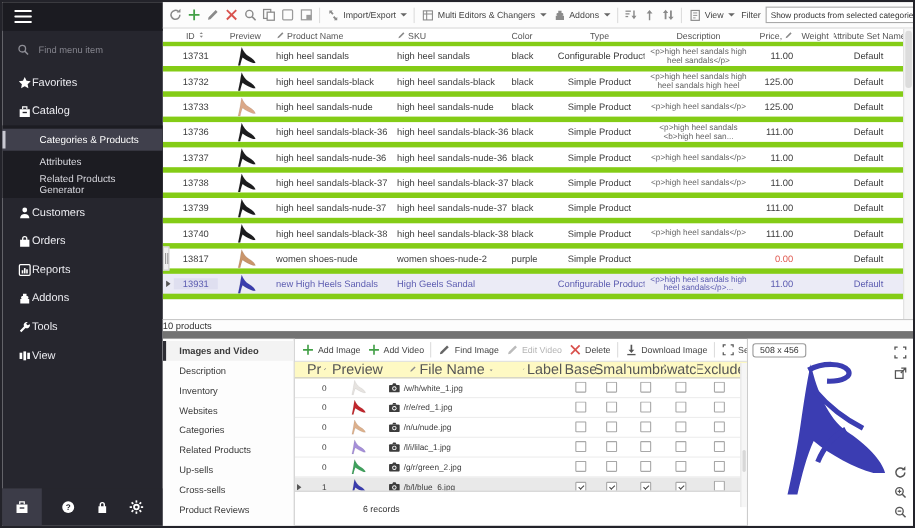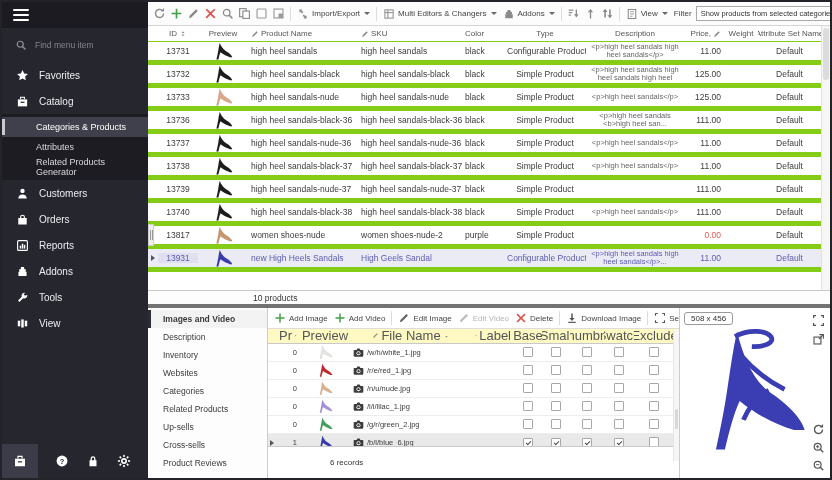--- a/index.html
+++ b/index.html
@@ -8,21 +8,21 @@
        font-family:"Liberation Sans","DejaVu Sans",sans-serif;overflow:hidden;position:relative}
   
   .sidebar{width:146px;background:#26262e;color:#e7e7ec;display:flex;flex-direction:column;flex-shrink:0}
   .burger-bar{height:26px;background:#1b1b21;display:flex;align-items:center;padding-left:11px;flex-shrink:0}
   .burger{width:16px;display:flex;flex-direction:column;gap:3px;cursor:pointer}
   .burger span{height:2px;background:#fff;border-radius:1px}
   .search-row{height:34px;display:flex;align-items:center;gap:8px;padding:0 13px;flex-shrink:0}
   .search-row .ph{color:#84848d;font-size:8.5px}
   .search-row svg{width:12px;height:12px}
   .menu{flex:1;overflow:hidden}
-  .mi{height:26px;display:flex;align-items:center;gap:10px;padding-left:14px;font-size:10px;color:#ececf1;cursor:pointer}
+  .mi{height:26px;display:flex;align-items:center;padding-left:14px;font-size:10px;color:#ececf1;cursor:pointer}
   .mi svg{width:13px;height:13px;flex-shrink:0}
   .sub-block{background:#1c1c22;padding:3px 0}
   .mi.sub{height:20px;padding-left:34px;font-size:9px;color:#d9d9df}
   .mi.sub.selected{background:#40404c;color:#fff;position:relative}
   .mi.sub.selected::before{content:"";position:absolute;left:0;top:2px;bottom:2px;width:3px;background:#c9c9d2}
   .side-footer{height:34px;background:#26262e;display:flex;align-items:center;flex-shrink:0}
   .sf-tile{width:36px;height:34px;background:#3c3c48;display:flex;align-items:center;justify-content:center;cursor:pointer}
   .sf-icons{flex:1;display:flex;justify-content:space-around;align-items:center;padding:0 8px}
   .sf-icons svg,.sf-tile svg{width:14px;height:14px;cursor:pointer}
   
@@ -31,21 +31,21 @@
            gap:2px;padding:0 4px;font-size:8px;color:#444;flex-shrink:0;overflow:hidden;white-space:nowrap}
   .tico{width:13px;height:13px;flex-shrink:0;cursor:pointer;margin:0 1px}
   .tbtn{display:flex;align-items:center;gap:3px;padding:2px 2px;cursor:pointer;flex-shrink:0}
   .tbtn svg{width:12px;height:12px}
   .sep{width:1px;height:14px;background:#ddd;margin:0 2px;flex-shrink:0}
   .crt{width:0;height:0;border-left:3px solid transparent;border-right:3px solid transparent;border-top:3.5px solid #666;margin-left:1px}
   .fsel{display:flex;align-items:center;justify-content:space-between;width:150px;height:15px;border:1px solid #a9a9a9;
         background:#fff;padding:0 4px;font-size:7.5px;color:#333;cursor:pointer;flex-shrink:0}
   
   .pgrid{height:264px;position:relative;overflow:hidden;flex-shrink:0}
-  .phead{display:flex;align-items:center;height:16px;border-bottom:1px solid #84cc16;font-size:8px;color:#555;background:#fff;padding-right:9px}
+  .phead{display:flex;align-items:center;height:16px;border-bottom:4px solid #84cc16;font-size:8px;color:#555;background:#fff;padding-right:9px}
   .phead .c{display:flex;align-items:center;justify-content:center;gap:2px;cursor:pointer}
   .phead svg{width:8px;height:8px}
   .c{padding:0 3px;overflow:hidden;white-space:nowrap;flex-shrink:0}
   .cm{width:10px;display:flex;align-items:center;justify-content:center}
   .cid{width:40px;text-align:center}
   .cprev{width:50px;display:flex;align-items:center;justify-content:center}
   .cname{width:110px}.csku{width:104px}.ccolor{width:42px}
   .ctype{width:82px;text-align:center}
   .cdesc{width:98px}
   .cprice{width:40px;text-align:right}
@@ -56,22 +56,22 @@
   .prow.selected{background:#ebebf6;color:#5c5cb0}
   .prow.selected .cid{background:#dfdff0}
   .prow.selected .cdesc{color:#5c5cb0}
   .price-red{color:#e05b52 !important}
   .mkr{width:0;height:0;border-left:4px solid #555;border-top:3.5px solid transparent;border-bottom:3.5px solid transparent}
   .vscroll{position:absolute;right:0;top:0;bottom:0;width:9px;background:#f6f6f6;border-left:1px solid #e2e2e2}
   .vscroll .thumb{position:absolute;left:1px;right:1px;top:2px;height:52px;background:#dcdcdc;border-radius:3px}
   .splitter{position:absolute;left:0;top:198px;width:6px;height:22px;background:#f0f0f0;border:1px solid #cfcfcf;
             display:flex;align-items:center;justify-content:center;gap:1px;cursor:col-resize}
   .splitter i{width:1px;height:10px;background:#999}
-  .pstatus{height:18px;border-top:1px solid #c9c9c9;border-bottom:4px solid #737373;background:#fdfdfd;
-           display:flex;align-items:center;padding-left:105px;font-size:8.5px;color:#333;flex-shrink:0}
+  .pstatus{height:18px;border-top:1px solid #c9c9c9;border-bottom:7px solid #737373;background:#fdfdfd;
+           display:flex;align-items:center;font-size:8.5px;color:#333;flex-shrink:0}
   
   .bottom{height:170px;display:flex;min-height:0}
   .tabs{width:120px;border-right:1px solid #ccc;background:#fdfdfd;padding-top:2px;flex-shrink:0}
   .tab{height:18px;display:flex;align-items:center;padding-left:12px;font-size:8.5px;color:#3a3a3a;cursor:pointer;border-left:3px solid transparent}
   .tab.selected{font-weight:bold;background:#f3f3f3;border-left:3px solid #2c2c33}
   .mid{width:412px;border-right:1px solid #ccc;display:flex;flex-direction:column;position:relative;flex-shrink:0}
   .btoolbar{height:21px;border-bottom:1px solid #ddd;display:flex;align-items:center;gap:2px;padding:0 4px;
             font-size:8px;color:#444;overflow:hidden;white-space:nowrap;flex-shrink:0}
   .btoolbar .tbtn{gap:3px}
   .btoolbar .disabled{color:#b5b5b5}
@@ -595,21 +595,21 @@
               <svg viewBox="0 0 16 16">
                 <path d="M7 2h2v5h5v2H9v5H7V9H2V7h5z" fill="#43a047"></path>
               </svg>
               <span>Add Video</span>
             </div>
           <div class="sep"></div>
           <div class="tbtn">
               <svg viewBox="0 0 16 16">
                 <path d="M2.5 13.5l.7-2.8 8-8 2.1 2.1-8 8-2.8.7z" fill="#666"></path>
               </svg>
-              <span>Edit Image</span>
+              <span>Find Image</span>
             </div>
           <div class="tbtn disabled">
               <svg viewBox="0 0 16 16">
                 <path d="M2.5 13.5l.7-2.8 8-8 2.1 2.1-8 8-2.8.7z" fill="#bbb"></path>
               </svg>
               <span>Edit Video</span>
             </div>
           <div class="tbtn">
               <svg viewBox="0 0 16 16">
                 <path d="M3.5 2L8 6.5 12.5 2 14 3.5 9.5 8 14 12.5 12.5 14 8 9.5 3.5 14 2 12.5 6.5 8 2 3.5z" fill="#d9534f"></path>

